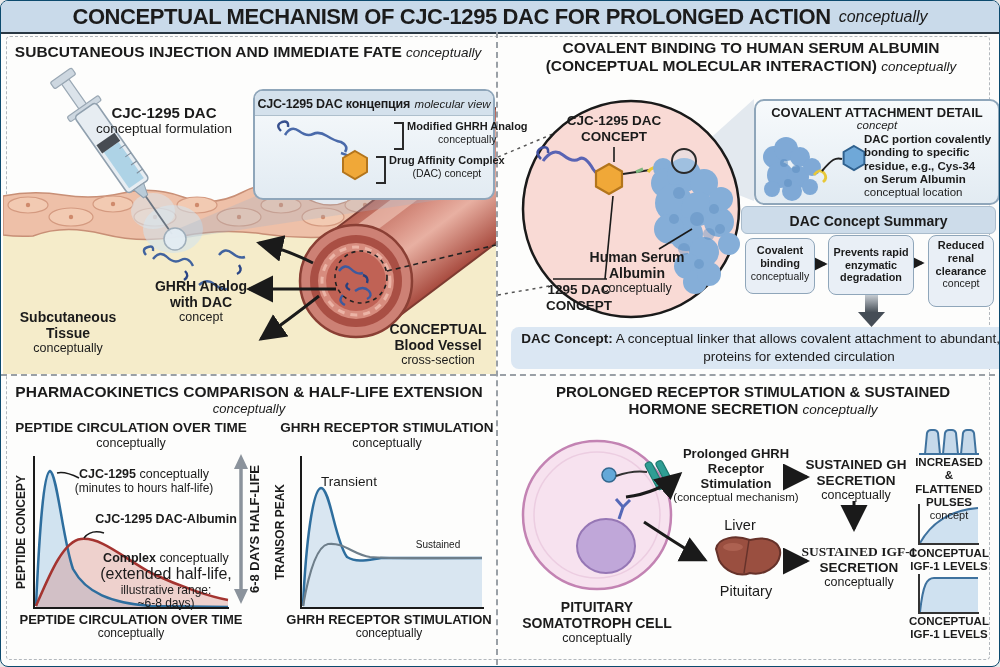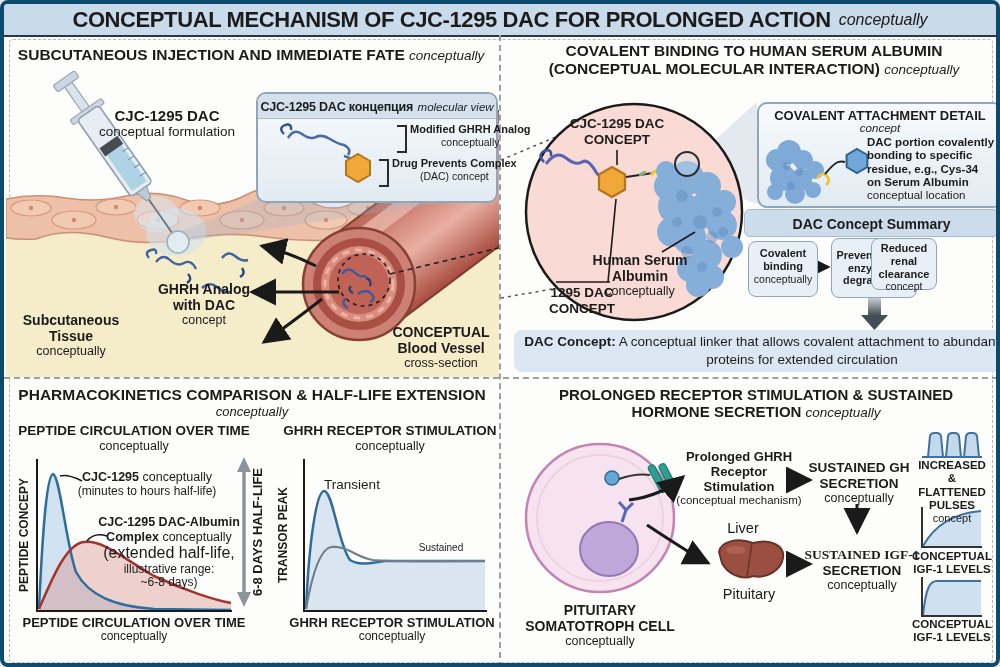--- a/index.html
+++ b/index.html
@@ -1,16 +1,16 @@
 <!DOCTYPE html>
 <html><head>
 <meta charset="utf-8">
 <style>
   body{margin:0;background:#e8e8e8;}
-  .canvas{position:relative;width:1000px;height:667px;background:#fdfdfc;border:4px solid #0c4a6e;border-radius:8px;overflow:hidden;box-sizing:border-box;font-family:"Liberation Sans",sans-serif;color:#1b1b1b;}
+  .canvas{position:relative;width:1000px;height:667px;background:#fdfdfc;border:1px solid #0c4a6e;border-radius:8px;overflow:hidden;box-sizing:border-box;font-family:"Liberation Sans",sans-serif;color:#1b1b1b;}
   .abs{position:absolute;}
   .cx{transform:translateX(-50%);text-align:center;}
   .b{font-weight:700;}
   .i{font-style:italic;}
   .nw{white-space:nowrap;}
   .rot{transform:translate(-50%,-50%) rotate(-90deg);white-space:nowrap;}
   .titlebar{left:0;top:0;width:100%;height:31px;background:#c9daea;border-bottom:2px solid #2a3844;display:flex;align-items:center;justify-content:center;gap:8px;}
   .dashv{left:495px;top:31px;width:0;height:633px;border-left:2px dashed #9aa0a6;}
   .dashh{left:0;top:373px;width:994px;height:0;border-top:2px dashed #9aa0a6;}
   .dashframe{left:5px;top:35px;width:982px;height:622px;border:1.5px dashed #b3b8bd;pointer-events:none;border-radius:4px;}
@@ -158,21 +158,21 @@
       <path d="M86,36 q14,4 12,12" stroke="#4a6aaa" stroke-width="2.4" fill="none"></path>
       <path d="M100,34 l12,7 v14 l-12,7 l-12,-7 v-14 Z" fill="#f0a838" stroke="#b3751c" stroke-width="2"></path>
       <path d="M139,6 H148 V32 H139" stroke="#2a2a2a" stroke-width="2" fill="none"></path>
       <path d="M121,40 H130 V66 H121" stroke="#2a2a2a" stroke-width="2" fill="none"></path>
     </svg>
     <div class="abs lbl nw" style="left:152px;top:29px;text-align:center;">
       <div class="b" style="font-size:11px;">Modified GHRH Analog</div>
       <div style="font-size:10.5px;">conceptually</div>
     </div>
     <div class="abs lbl nw" style="left:134px;top:63px;text-align:center;">
-      <div class="b" style="font-size:11px;">Drug Prevents Complex</div>
+      <div class="b" style="font-size:11px;">Drug Affinity Complex</div>
       <div style="font-size:10.5px;">(DAC) concept</div>
     </div>
   </div>
 
   <div class="abs cx lbl" style="left:200px;top:277px;">
     <div class="b" style="font-size:14px;">GHRH Analog</div>
     <div class="b" style="font-size:14px;">with DAC</div>
     <div style="font-size:12.5px;">concept</div>
   </div>
 
@@ -318,21 +318,21 @@
   <div class="abs sbox lbl" style="left:744px;top:237px;width:70px;height:56px;padding-top:5px;">
     <div class="b" style="font-size:11px;">Covalent</div>
     <div class="b" style="font-size:11px;">binding</div>
     <div style="font-size:10.5px;">conceptually</div>
   </div>
   <div class="abs sbox lbl" style="left:827px;top:234px;width:86px;height:60px;padding-top:10px;">
     <div class="b" style="font-size:10.8px;">Prevents rapid</div>
     <div class="b" style="font-size:10.8px;">enzymatic</div>
     <div class="b" style="font-size:10.8px;">degradation</div>
   </div>
-  <div class="abs sbox lbl" style="left:867px;top:234px;width:66px;height:52px;padding-top:3px;">
+  <div class="abs sbox lbl" style="left:927px;top:234px;width:66px;height:72px;padding-top:3px;">
     <div class="b" style="font-size:11px;">Reduced</div>
     <div class="b" style="font-size:11px;">renal</div>
     <div class="b" style="font-size:11px;">clearance</div>
     <div style="font-size:10.5px;">concept</div>
   </div>
 
   <div class="abs" style="left:510px;top:326px;width:576px;height:42px;background:#dbe7f3;border-radius:8px;text-align:center;font-size:13.5px;line-height:18px;padding:3px 10px;box-sizing:border-box;">
     <span class="b">DAC Concept:</span><span> A conceptual linker that allows covalent attachment to abundant, stable blood proteins for extended circulation</span>
   </div>
 
@@ -376,21 +376,21 @@
   </div>
   <div class="abs rot b" style="left:20px;top:531px;font-size:12px;">PEPTIDE CONCEPY</div>
   <div class="abs rot b" style="left:279px;top:531px;font-size:12px;">TRANSOR PEAK</div>
   <div class="abs rot b" style="left:253px;top:528px;font-size:13px;">6-8 DAYS HALF-LIFE</div>
   <div class="abs cx lbl" style="left:143px;top:466px;">
     <div class="nw" style="font-size:12.5px;"><span class="b">CJC-1295</span><span> conceptually</span></div>
     <div class="nw" style="font-size:12px;">(minutes to hours half-life)</div>
   </div>
   <div class="abs cx lbl" style="left:165px;top:511px;">
     <div class="b nw" style="font-size:12.5px;">CJC-1295 DAC-Albumin</div>
-    <div class="nw" style="font-size:12.5px;"><span class="b">Complex</span><span> conceptually</span></div>
+    <div class="nw" style="font-size:12.5px;margin-top:24px;"><span class="b">Complex</span><span> conceptually</span></div>
     <div class="nw" style="font-size:16px;">(extended half-life,</div>
     <div class="nw" style="font-size:12px;">illustrative range:</div>
     <div class="nw" style="font-size:12px;">~6-8 days)</div>
   </div>
   <div class="abs cx nw" style="left:348px;top:473px;font-size:13.5px;">Transient</div>
   <div class="abs cx nw" style="left:437px;top:538px;font-size:10px;">Sustained</div>
   <div class="abs cx lbl" style="left:130px;top:611px;">
     <div class="b nw" style="font-size:13px;">PEPTIDE CIRCULATION OVER TIME</div>
     <div style="font-size:12px;">conceptually</div>
   </div>

